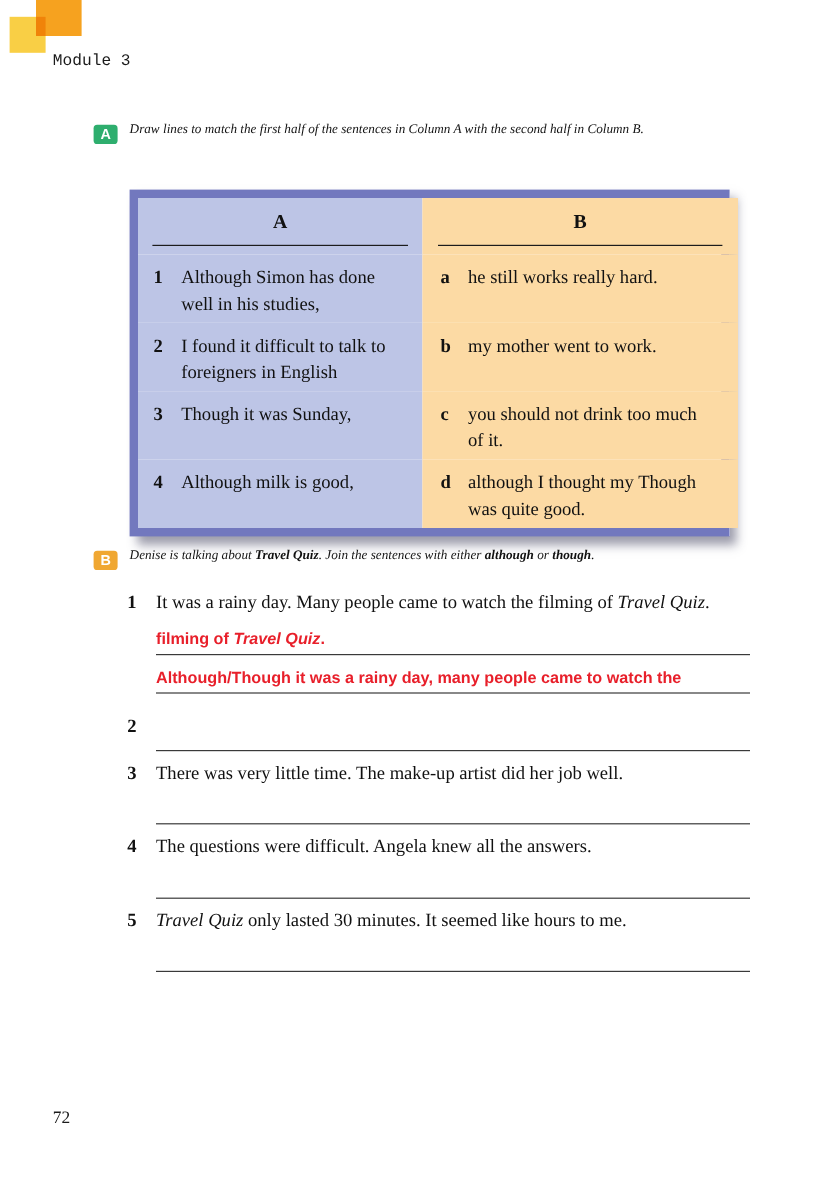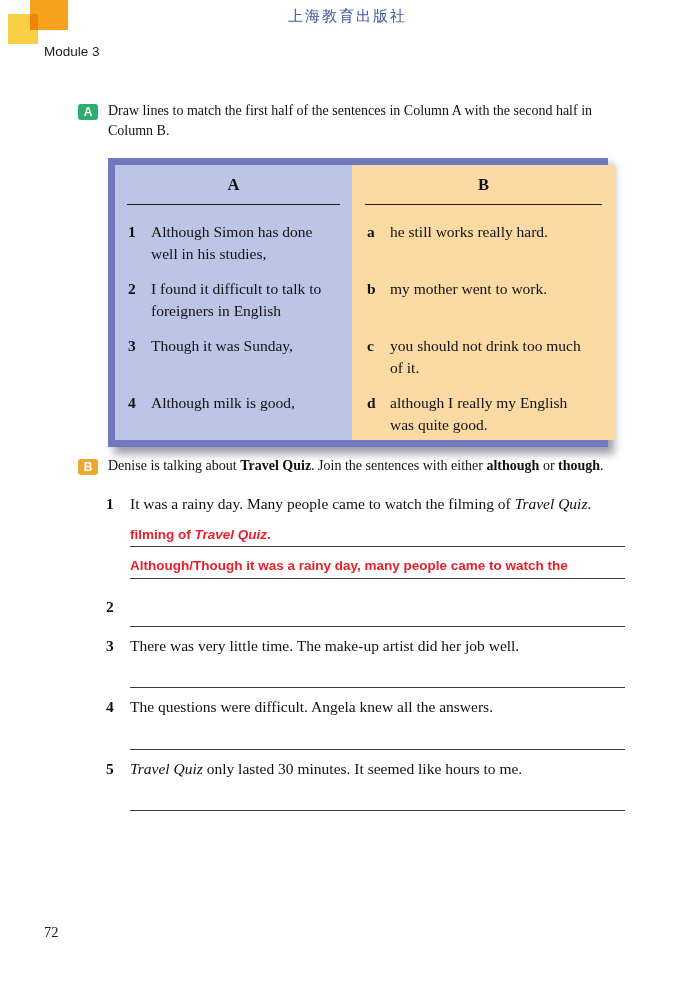--- a/index.html
+++ b/index.html
@@ -19,34 +19,34 @@
     position: absolute; top: 7px; left: 0; width: 100%;
     text-align: center;
     font-family: "DejaVu Sans", sans-serif;
     font-size: 15px; color: #3d5c9e; letter-spacing: 2px;
   }
   .sq { position: absolute; }
   .sq-yellow { left: 8px; top: 14px; width: 30px; height: 30px; background: #f9cf45; }
   .sq-orange { left: 30px; top: 0; width: 38px; height: 30px; background: #f6a21f; mix-blend-mode: multiply; }
   .module {
     position: absolute; left: 44px; top: 44px;
-    font-family: Liberation Sans, sans-serif;
+    font-family: Liberation Mono, monospace;
     font-size: 13.5px; color: #1a1a1a;
   }
 
   
   .badge {
     flex: none; display: inline-block; min-width: 20px; height: 16px;
     line-height: 16px; text-align: center; color: #fff;
     font-family: "Liberation Sans", sans-serif; font-weight: bold; font-size: 12px;
     border-radius: 3px; margin-top: 3px; padding: 0 2px;
   }
   .badge-a { background: #2eae6e; }
   .badge-b { background: #f0a732; }
-  .instruction { font-size: 14px; line-height: 1.45; }
+  .instruction { font-style: italic; font-size: 11px; line-height: 1.45; text-align: center; }
   .bi { font-weight: bold; }
 
   .section-a {
     position: absolute; left: 78px; top: 101px; width: 548px;
     display: flex; gap: 10px; align-items: flex-start;
   }
   .section-a .instruction { max-width: 535px; }
 
   
   .match-table {
@@ -89,21 +89,20 @@
   .page-num {
     position: absolute; left: 44px; top: 924px;
     font-family: Liberation Serif, serif; font-size: 14.5px; color: #1a1a1a;
   }
 </style>
 </head>
 <body>
 
 <div class="page">
 
-  <div class="publisher">上海教育出版社</div>
   <div class="sq sq-yellow"></div>
   <div class="sq sq-orange"></div>
   <div class="module">Module 3</div>
 
   <div class="section-a">
     <span class="badge badge-a">A</span>
     <div class="instruction">Draw lines to match the first half of the sentences in Column A with the second half in Column B.</div>
   </div>
 
   <div class="match-table">
@@ -140,21 +139,21 @@
       <span class="num">c</span>
       <span class="txt">you should not drink too much of it.</span>
     </div>
 
     <div class="item col-a">
       <span class="num">4</span>
       <span class="txt">Although milk is good,</span>
     </div>
     <div class="item col-b">
       <span class="num">d</span>
-      <span class="txt">although I really my English was quite good.</span>
+      <span class="txt">although I thought my Though was quite good.</span>
     </div>
   </div>
 
   <div class="section-b">
     <div class="sb-head">
       <span class="badge badge-b">B</span>
       <div class="instruction"><span>Denise is talking about </span><span class="bi">Travel Quiz</span><span>. Join the sentences with either </span><span class="bi">although</span><span> or </span><span class="bi">though</span><span>.</span></div>
     </div>
 
     <div class="sb-item answered">

